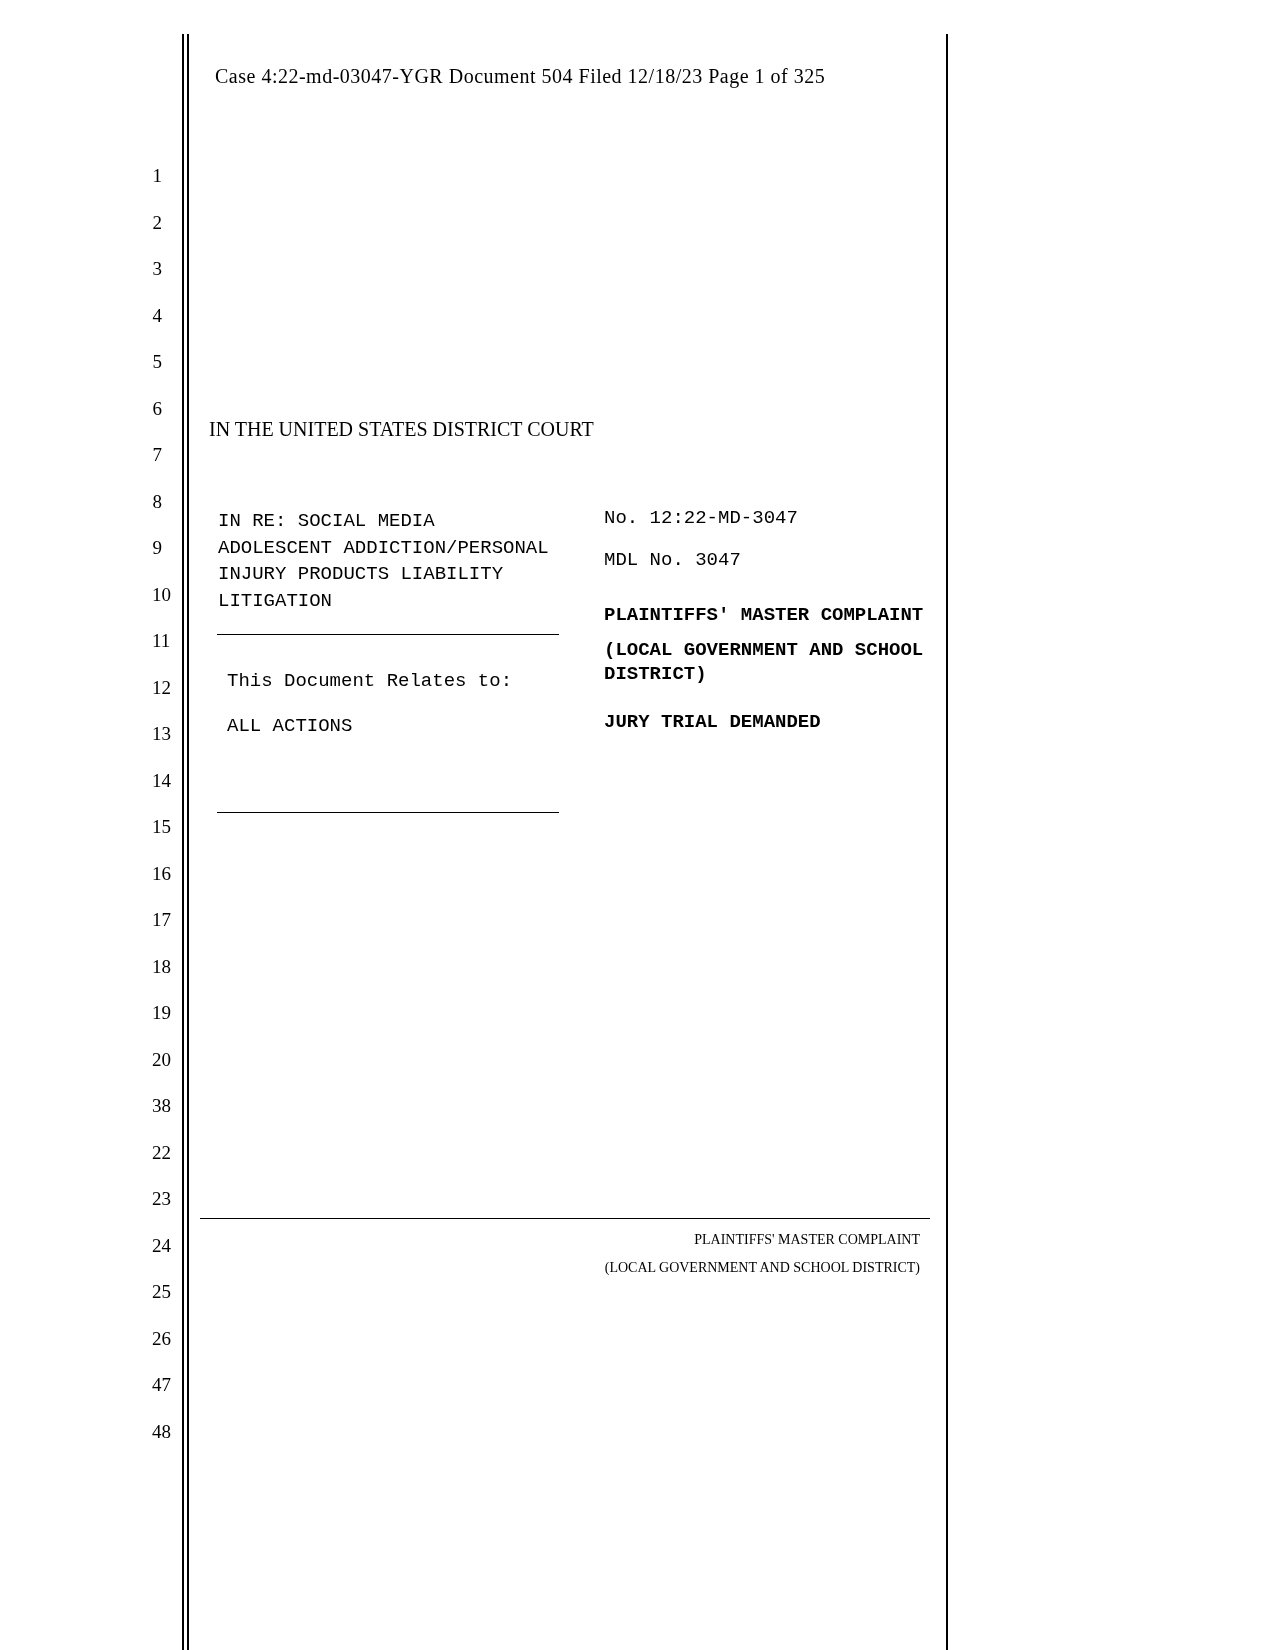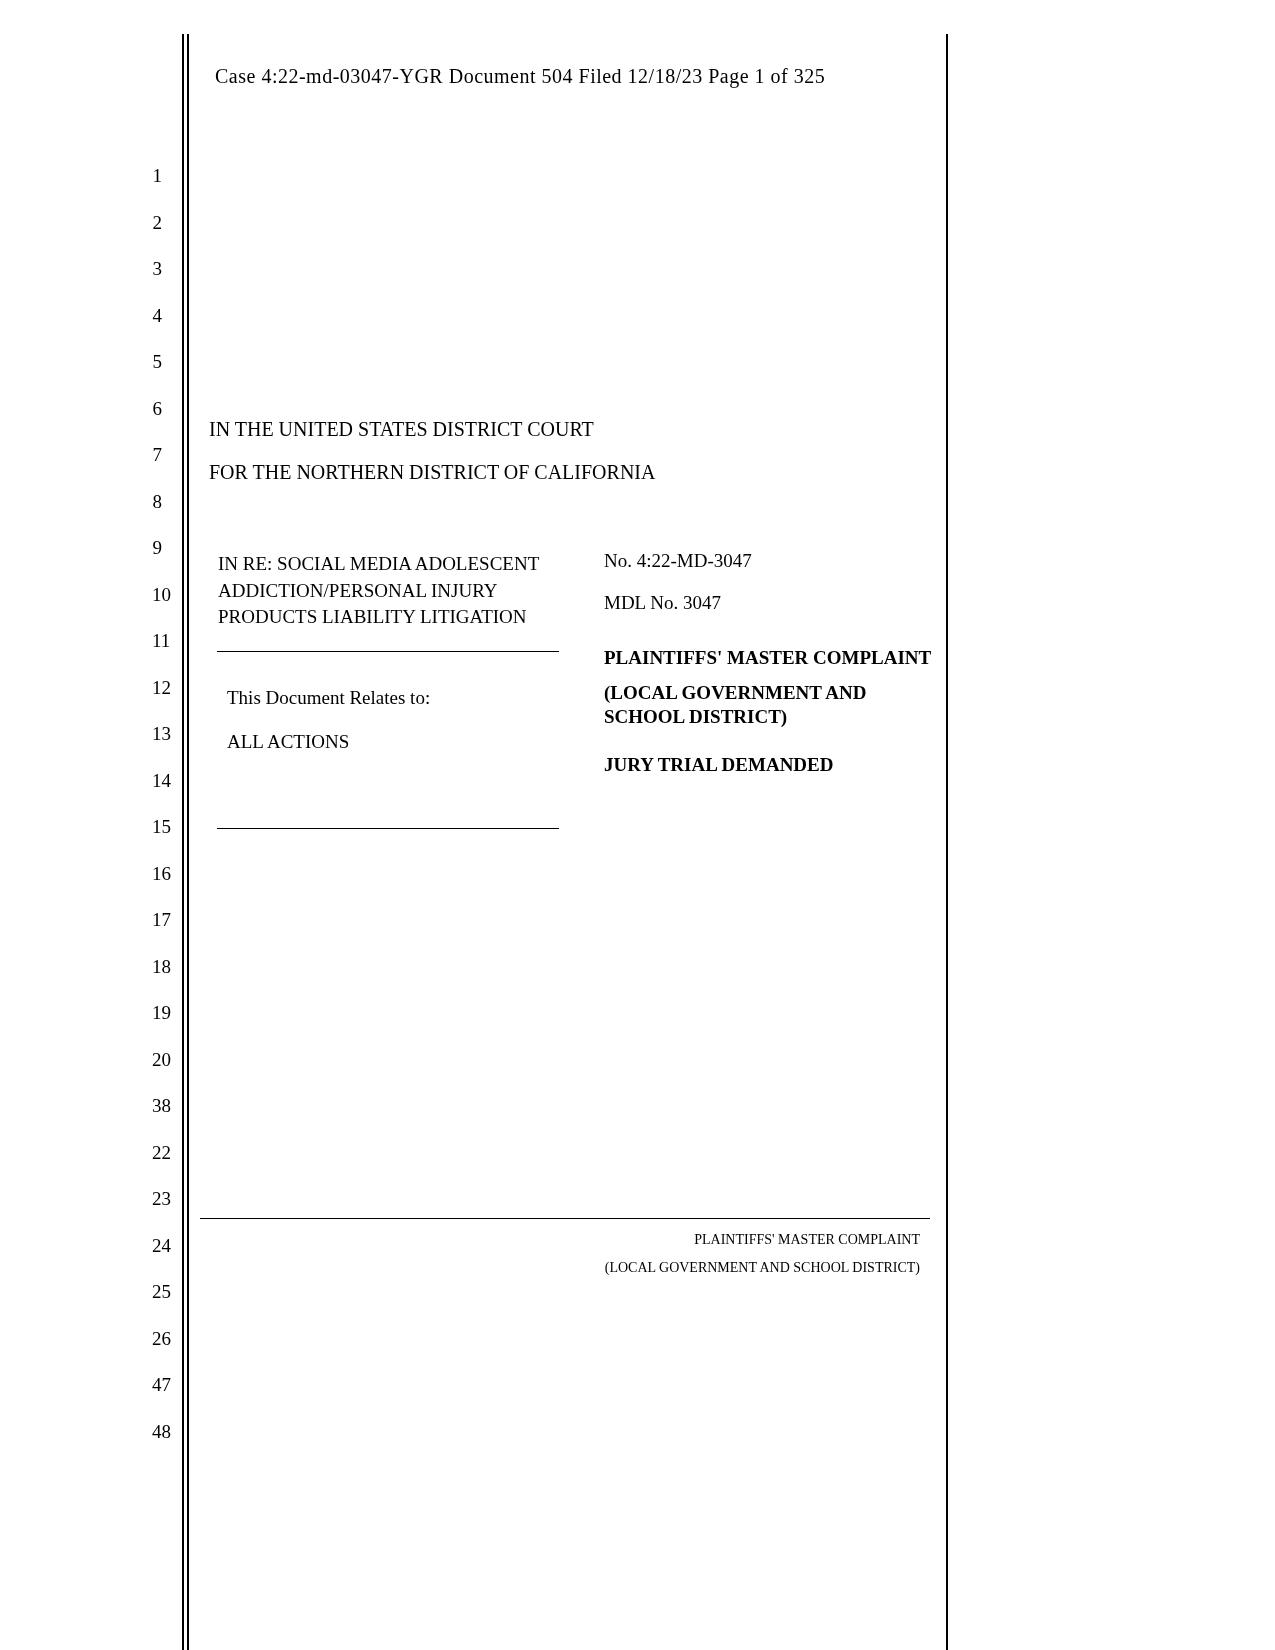--- a/index.html
+++ b/index.html
@@ -77,20 +77,21 @@
       font-size: 20px;
       margin-top: 272px;
     }
     .court-line2 {
       margin-top: 18px;
     }
     .caption-table {
       margin-top: 55px;
       width: 100%;
       border-collapse: collapse;
+      font-family: Liberation Mono, monospace;
     }
     .caption-left {
       width: 50%;
       vertical-align: top;
       padding-right: 10px;
     }
     .caption-right {
       width: 50%;
       vertical-align: top;
       padding-left: 18px;
@@ -178,34 +179,33 @@
     <div class="line-number">24</div>
     <div class="line-number">25</div>
     <div class="line-number">26</div>
     <div class="line-number">47</div>
     <div class="line-number">48</div>
   </div>
 
   <div class="content-area">
 
     <div class="court-header">IN THE UNITED STATES DISTRICT COURT</div>
-    <div class="court-header court-line2">FOR THE NORTHERN DISTRICT OF CALIFORNIA</div>
 
     <table class="caption-table">
       <tbody>
           <tr>
         <td class="caption-left">
           <div class="case-name">IN RE: SOCIAL MEDIA ADOLESCENT ADDICTION/PERSONAL INJURY PRODUCTS LIABILITY LITIGATION</div>
           <div class="relates-box">
             <div>This Document Relates to:</div>
             <div>ALL ACTIONS</div>
           </div>
         </td>
         <td class="caption-right">
-          <div class="case-no-line">No. 4:22-MD-3047</div>
+          <div class="case-no-line">No. 12:22-MD-3047</div>
           <div class="mdl-line">MDL No. 3047</div>
           <div class="complaint-title">PLAINTIFFS' MASTER COMPLAINT</div>
           <div class="complaint-title">(LOCAL GOVERNMENT AND SCHOOL DISTRICT)</div>
           <div class="jury-demand">JURY TRIAL DEMANDED</div>
         </td>
       </tr>
     </tbody>
       </table>
   </div>
 

